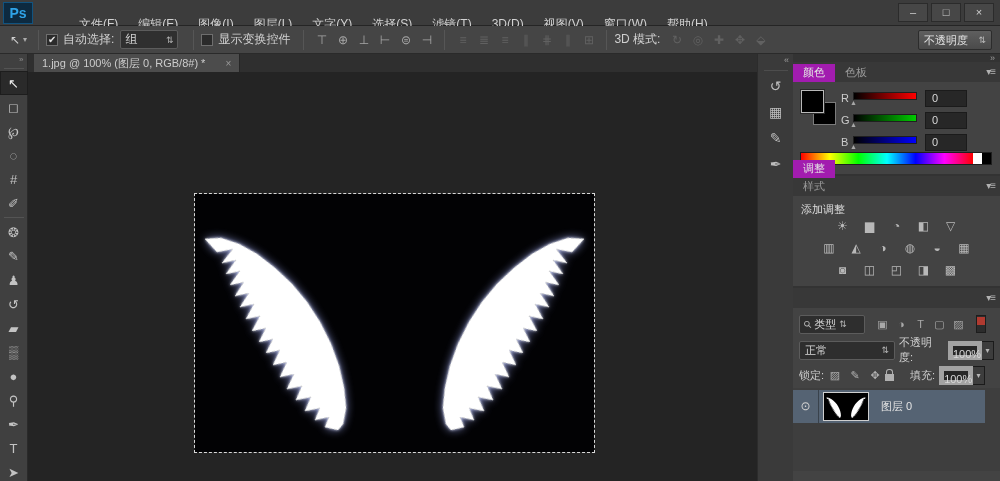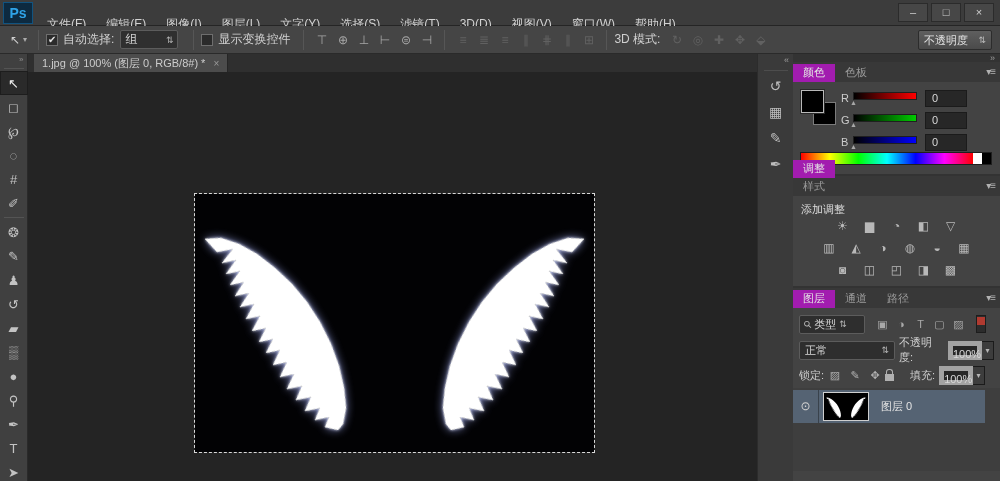--- a/index.html
+++ b/index.html
@@ -1,21 +1,21 @@
 <!DOCTYPE html>
 <html><head>
 <meta charset="utf-8">
 <style>
   * { margin:0; padding:0; box-sizing:border-box; }
   html,body { width:1000px; height:481px; overflow:hidden; background:#282828; }
   body { font-family:"Liberation Sans", sans-serif; color:#d6d6d6; font-size:12px; }
   #app { position:relative; width:1000px; height:481px; background:#333333; }
 
   
-  .menubar { position:absolute; left:0; top:0; width:1000px; height:26px; background:#3c3c3c; border-bottom:1px solid #252525; display:flex; align-items:center; }
+  .menubar { position:absolute; left:0; top:0; width:1000px; height:26px; background:#3c3c3c; border-bottom:1px solid #252525; display:flex; align-items:center;gap:32px; }
   .ps-logo { width:30px; height:22px; margin:2px 4px 2px 3px; background:#0d2a40; border:1px solid #11537f; color:#2fa3e8; font-weight:bold; font-size:14px; display:flex; align-items:center; justify-content:center; }
   .menu-item { padding:12px 10px; height:26px; line-height:25px; color:#d2d2d2; font-size:12px; cursor:default; }
   .win-controls { position:absolute; right:6px; top:3px; display:flex; gap:3px; }
   .win-btn { width:30px; height:19px; background:#474747; border:1px solid #2b2b2b; color:#cfcfcf; font-size:11px; line-height:17px; text-align:center; }
 
   
   .optionsbar { position:absolute; left:0; top:26px; width:1000px; height:28px; background:#454545; border-bottom:1px solid #2a2a2a; display:flex; align-items:center; padding:0 6px; }
   .opt-sep { width:1px; height:20px; background:#2e2e2e; border-right:1px solid #565656; margin:0 7px; }
   .tool-preview { display:flex; align-items:center; gap:3px; padding:2px 4px; color:#cfcfcf; }
   .tool-preview .caret { font-size:8px; color:#aaa; }
@@ -25,21 +25,21 @@
   .mini-select { display:flex; align-items:center; justify-content:space-between; width:58px; height:19px; background:#2f2f2f; border:1px solid #5c5c5c; border-radius:2px; padding:0 4px; margin-right:8px; color:#d6d6d6; }
   .mini-select .stepper { font-size:9px; color:#b5b5b5; }
   .opt-icons { display:flex; align-items:center; }
   .opt-icon { width:21px; height:20px; display:flex; align-items:center; justify-content:center; color:#a6a6a6; font-size:12px; }
   .opt-icon.dimmed { color:#616161; }
   .ws-btn { position:absolute; right:8px; top:4px; width:74px; height:20px; background:linear-gradient(#5f5f5f,#4a4a4a); border:1px solid #2c2c2c; border-radius:2px; display:flex; align-items:center; justify-content:space-between; padding:0 5px; color:#e0e0e0; font-size:11px; }
   .ws-btn .stepper { font-size:9px; color:#bbb; }
 
   
   .tabstrip { position:absolute; left:28px; top:54px; width:729px; height:18px; background:#2f2f2f; }
-  .doc-tab { position:absolute; left:6px; top:0; height:18px; background:#4c4c4c; border-right:1px solid #262626; display:flex; align-items:center; gap:8px; padding:0 8px; font-size:11px; color:#cccccc; }
+  .doc-tab { position:absolute; left:6px; top:0; height:18px; background:#4c4c4c; border-right:1px solid #262626; display:flex; align-items:center; gap:20px; padding:0 8px; font-size:11px; color:#cccccc; }
   .doc-tab .close { color:#9a9a9a; font-size:10px; }
 
   
   .toolbar { position:absolute; left:0; top:54px; width:28px; height:427px; background:#404040; border-right:1px solid #2a2a2a; display:flex; flex-direction:column; align-items:center; }
   .toolbar-head { width:28px; height:12px; color:#8d8d8d; font-size:8px; text-align:right; padding-right:4px; line-height:12px; }
   .tool-divider { width:20px; height:1px; background:#2e2e2e; border-bottom:1px solid #545454; margin:2px 0; }
   .tool { width:26px; height:24px; display:flex; align-items:center; justify-content:center; color:#c3c3c3; font-size:13px; position:relative; }
   .tool.selected { background:#2a2a2a; width:28px; color:#efefef; box-shadow:inset 0 0 0 1px #1d1d1d; }
 
   
@@ -347,26 +347,20 @@
             <div class="adj-icon">◫</div>
             <div class="adj-icon">◰</div>
             <div class="adj-icon">◨</div>
             <div class="adj-icon">▩</div>
           </div>
       </div>
     </div>
 
     <div class="panel" style="top:234px;height:193px;">
       <div class="tabs">
-        <div style="display:flex;">
-
-        <div class="tab active">图层</div>
-            <div class="tab">通道</div>
-            <div class="tab">路径</div>
-          </div>
         <div class="panel-menu">▾≡</div>
       </div>
       <div class="filter-row">
         <div class="type-select">
           <span class="search-glyph">⚲</span>
           <span>类型</span>
           <span class="stepper" style="font-size:9px;color:#b5b5b5;">⇅</span>
         </div>
         <div class="filter-icons">
 

